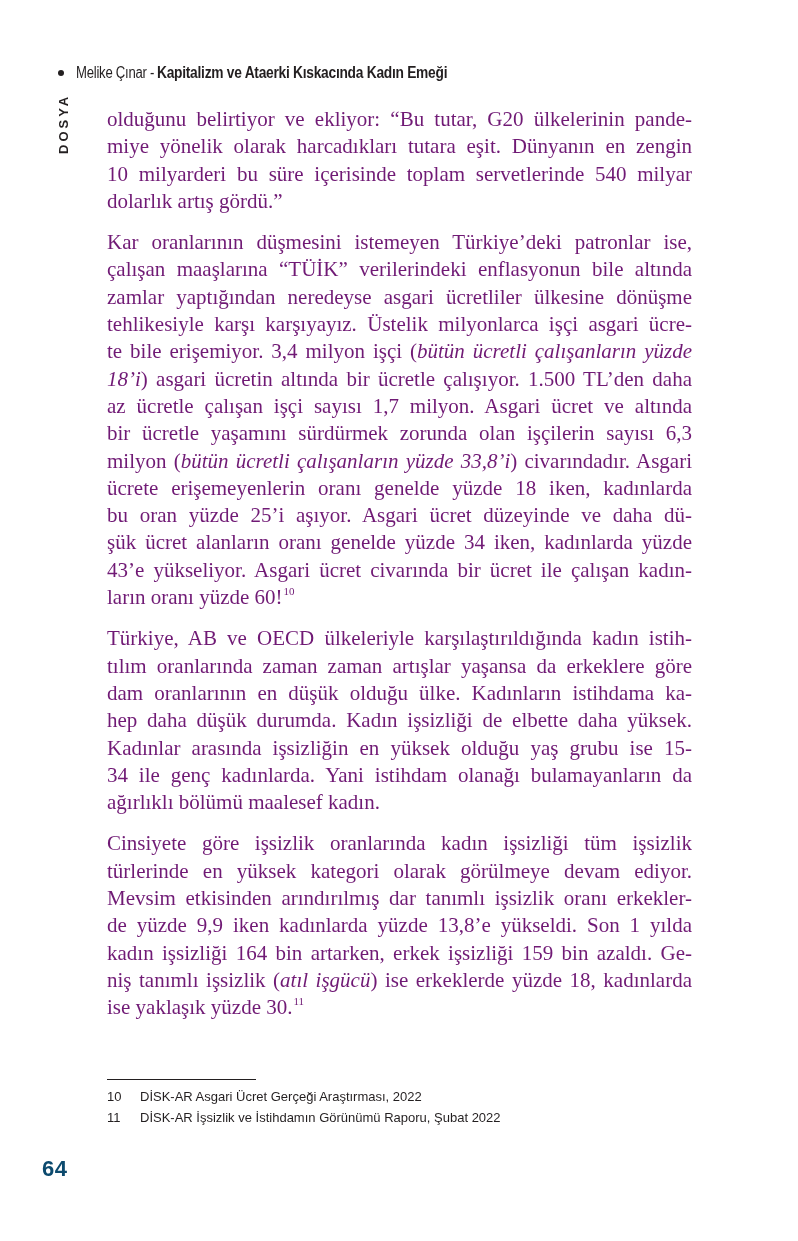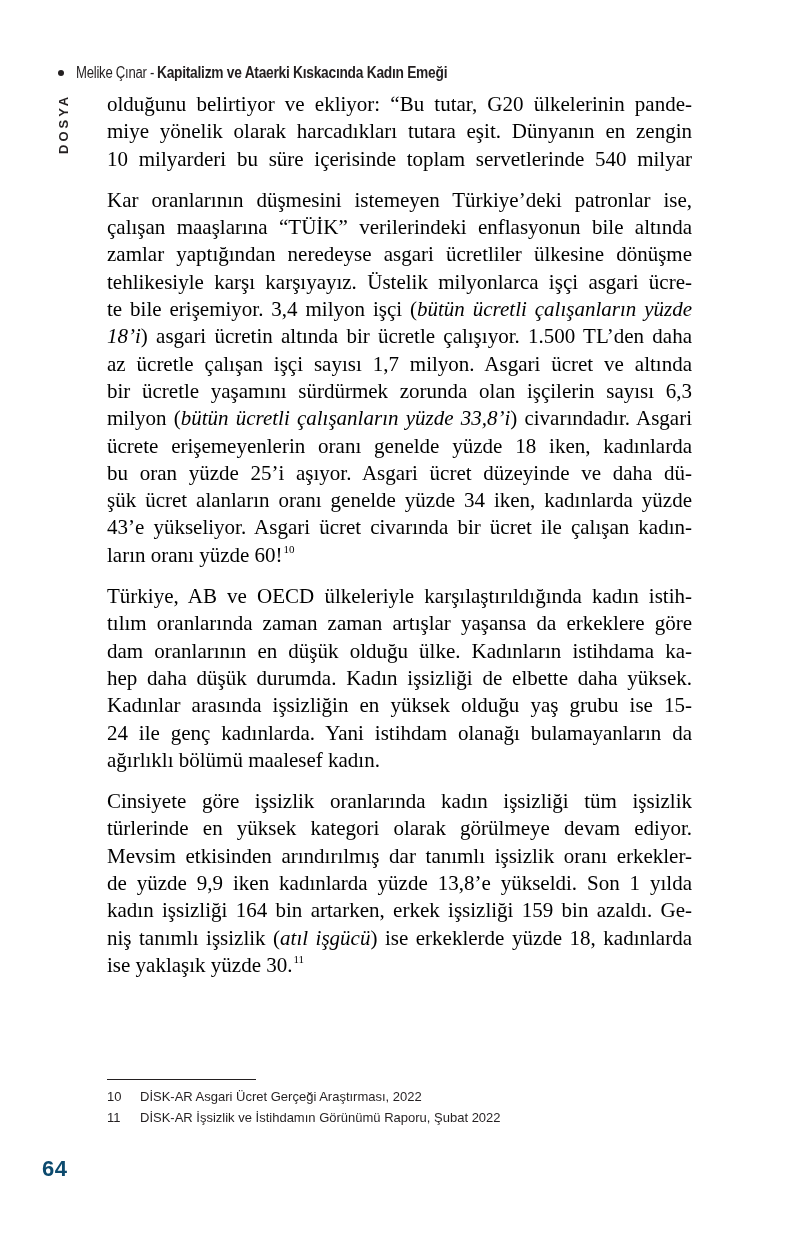--- a/index.html
+++ b/index.html
@@ -57,28 +57,28 @@
       font-size: 13px;
       letter-spacing: 3px;
       writing-mode: vertical-rl;
       transform: rotate(180deg);
       text-align: center;
       line-height: 16px;
     }
     .body-text {
       position: absolute;
       left: 107px;
-      top: 91px;
+      top: 106px;
       width: 585px;
       font-family: "Liberation Serif", serif;
       font-size: 21px;
       line-height: 27.3px;
       text-align: justify;
       hyphens: manual;
-      color: #000000;
+      color: #701a75;
     }
     .body-text p {
       margin: 0 0 14px 0;
     }
     .body-text .line {
       display: block;
       text-align: justify;
       text-align-last: justify;
       white-space: nowrap;
     }
@@ -139,20 +139,21 @@
   <span class="title">Kapitalizm ve Ataerki Kıskacında Kadın Emeği</span>
 </header>
 
 <div class="section-label">DOSYA</div>
 
 <main class="body-text" id="body-text">
     <p>
       <span class="line"><span>olduğunu belirtiyor ve ekliyor: “Bu tutar, G20 ülkelerinin pande-</span></span>
       <span class="line"><span>miye yönelik olarak harcadıkları tutara eşit. Dünyanın en zengin</span></span>
       <span class="line"><span>10 milyarderi bu süre içerisinde toplam servetlerinde 540 milyar</span></span>
+      <span class="line last"><span>dolarlık artış gördü.”</span></span>
     </p>
     <p>
       <span class="line"><span>Kar oranlarının düşmesini istemeyen Türkiye’deki patronlar ise,</span></span>
       <span class="line"><span>çalışan maaşlarına “TÜİK” verilerindeki enflasyonun bile altında</span></span>
       <span class="line"><span>zamlar yaptığından neredeyse asgari ücretliler ülkesine dönüşme</span></span>
       <span class="line"><span>tehlikesiyle karşı karşıyayız. Üstelik milyonlarca işçi asgari ücre-</span></span>
       <span class="line"><span>te bile erişemiyor. 3,4 milyon işçi (<em>bütün ücretli çalışanların yüzde</em></span></span>
       <span class="line"><span><em>18’i</em>) asgari ücretin altında bir ücretle çalışıyor. 1.500 TL’den daha</span></span>
       <span class="line"><span>az ücretle çalışan işçi sayısı 1,7 milyon. Asgari ücret ve altında</span></span>
       <span class="line"><span>bir ücretle yaşamını sürdürmek zorunda olan işçilerin sayısı 6,3</span></span>
@@ -162,21 +163,21 @@
       <span class="line"><span>şük ücret alanların oranı genelde yüzde 34 iken, kadınlarda yüzde</span></span>
       <span class="line"><span>43’e yükseliyor. Asgari ücret civarında bir ücret ile çalışan kadın-</span></span>
       <span class="line last"><span>ların oranı yüzde 60!<sup>10</sup></span></span>
     </p>
     <p>
       <span class="line"><span>Türkiye, AB ve OECD ülkeleriyle karşılaştırıldığında kadın istih-</span></span>
       <span class="line"><span>tılım oranlarında zaman zaman artışlar yaşansa da erkeklere göre</span></span>
       <span class="line"><span>dam oranlarının en düşük olduğu ülke. Kadınların istihdama ka-</span></span>
       <span class="line"><span>hep daha düşük durumda. Kadın işsizliği de elbette daha yüksek.</span></span>
       <span class="line"><span>Kadınlar arasında işsizliğin en yüksek olduğu yaş grubu ise 15-</span></span>
-      <span class="line"><span>24 ile genç kadınlarda. Yani istihdam olanağı bulamayanların da</span></span>
+      <span class="line"><span>34 ile genç kadınlarda. Yani istihdam olanağı bulamayanların da</span></span>
       <span class="line last"><span>ağırlıklı bölümü maalesef kadın.</span></span>
     </p>
     <p>
       <span class="line"><span>Cinsiyete göre işsizlik oranlarında kadın işsizliği tüm işsizlik</span></span>
       <span class="line"><span>türlerinde en yüksek kategori olarak görülmeye devam ediyor.</span></span>
       <span class="line"><span>Mevsim etkisinden arındırılmış dar tanımlı işsizlik oranı erkekler-</span></span>
       <span class="line"><span>de yüzde 9,9 iken kadınlarda yüzde 13,8’e yükseldi. Son 1 yılda</span></span>
       <span class="line"><span>kadın işsizliği 164 bin artarken, erkek işsizliği 159 bin azaldı. Ge-</span></span>
       <span class="line"><span>niş tanımlı işsizlik (<em>atıl işgücü</em>) ise erkeklerde yüzde 18, kadınlarda</span></span>
       <span class="line last"><span>ise yaklaşık yüzde 30.<sup>11</sup></span></span>

